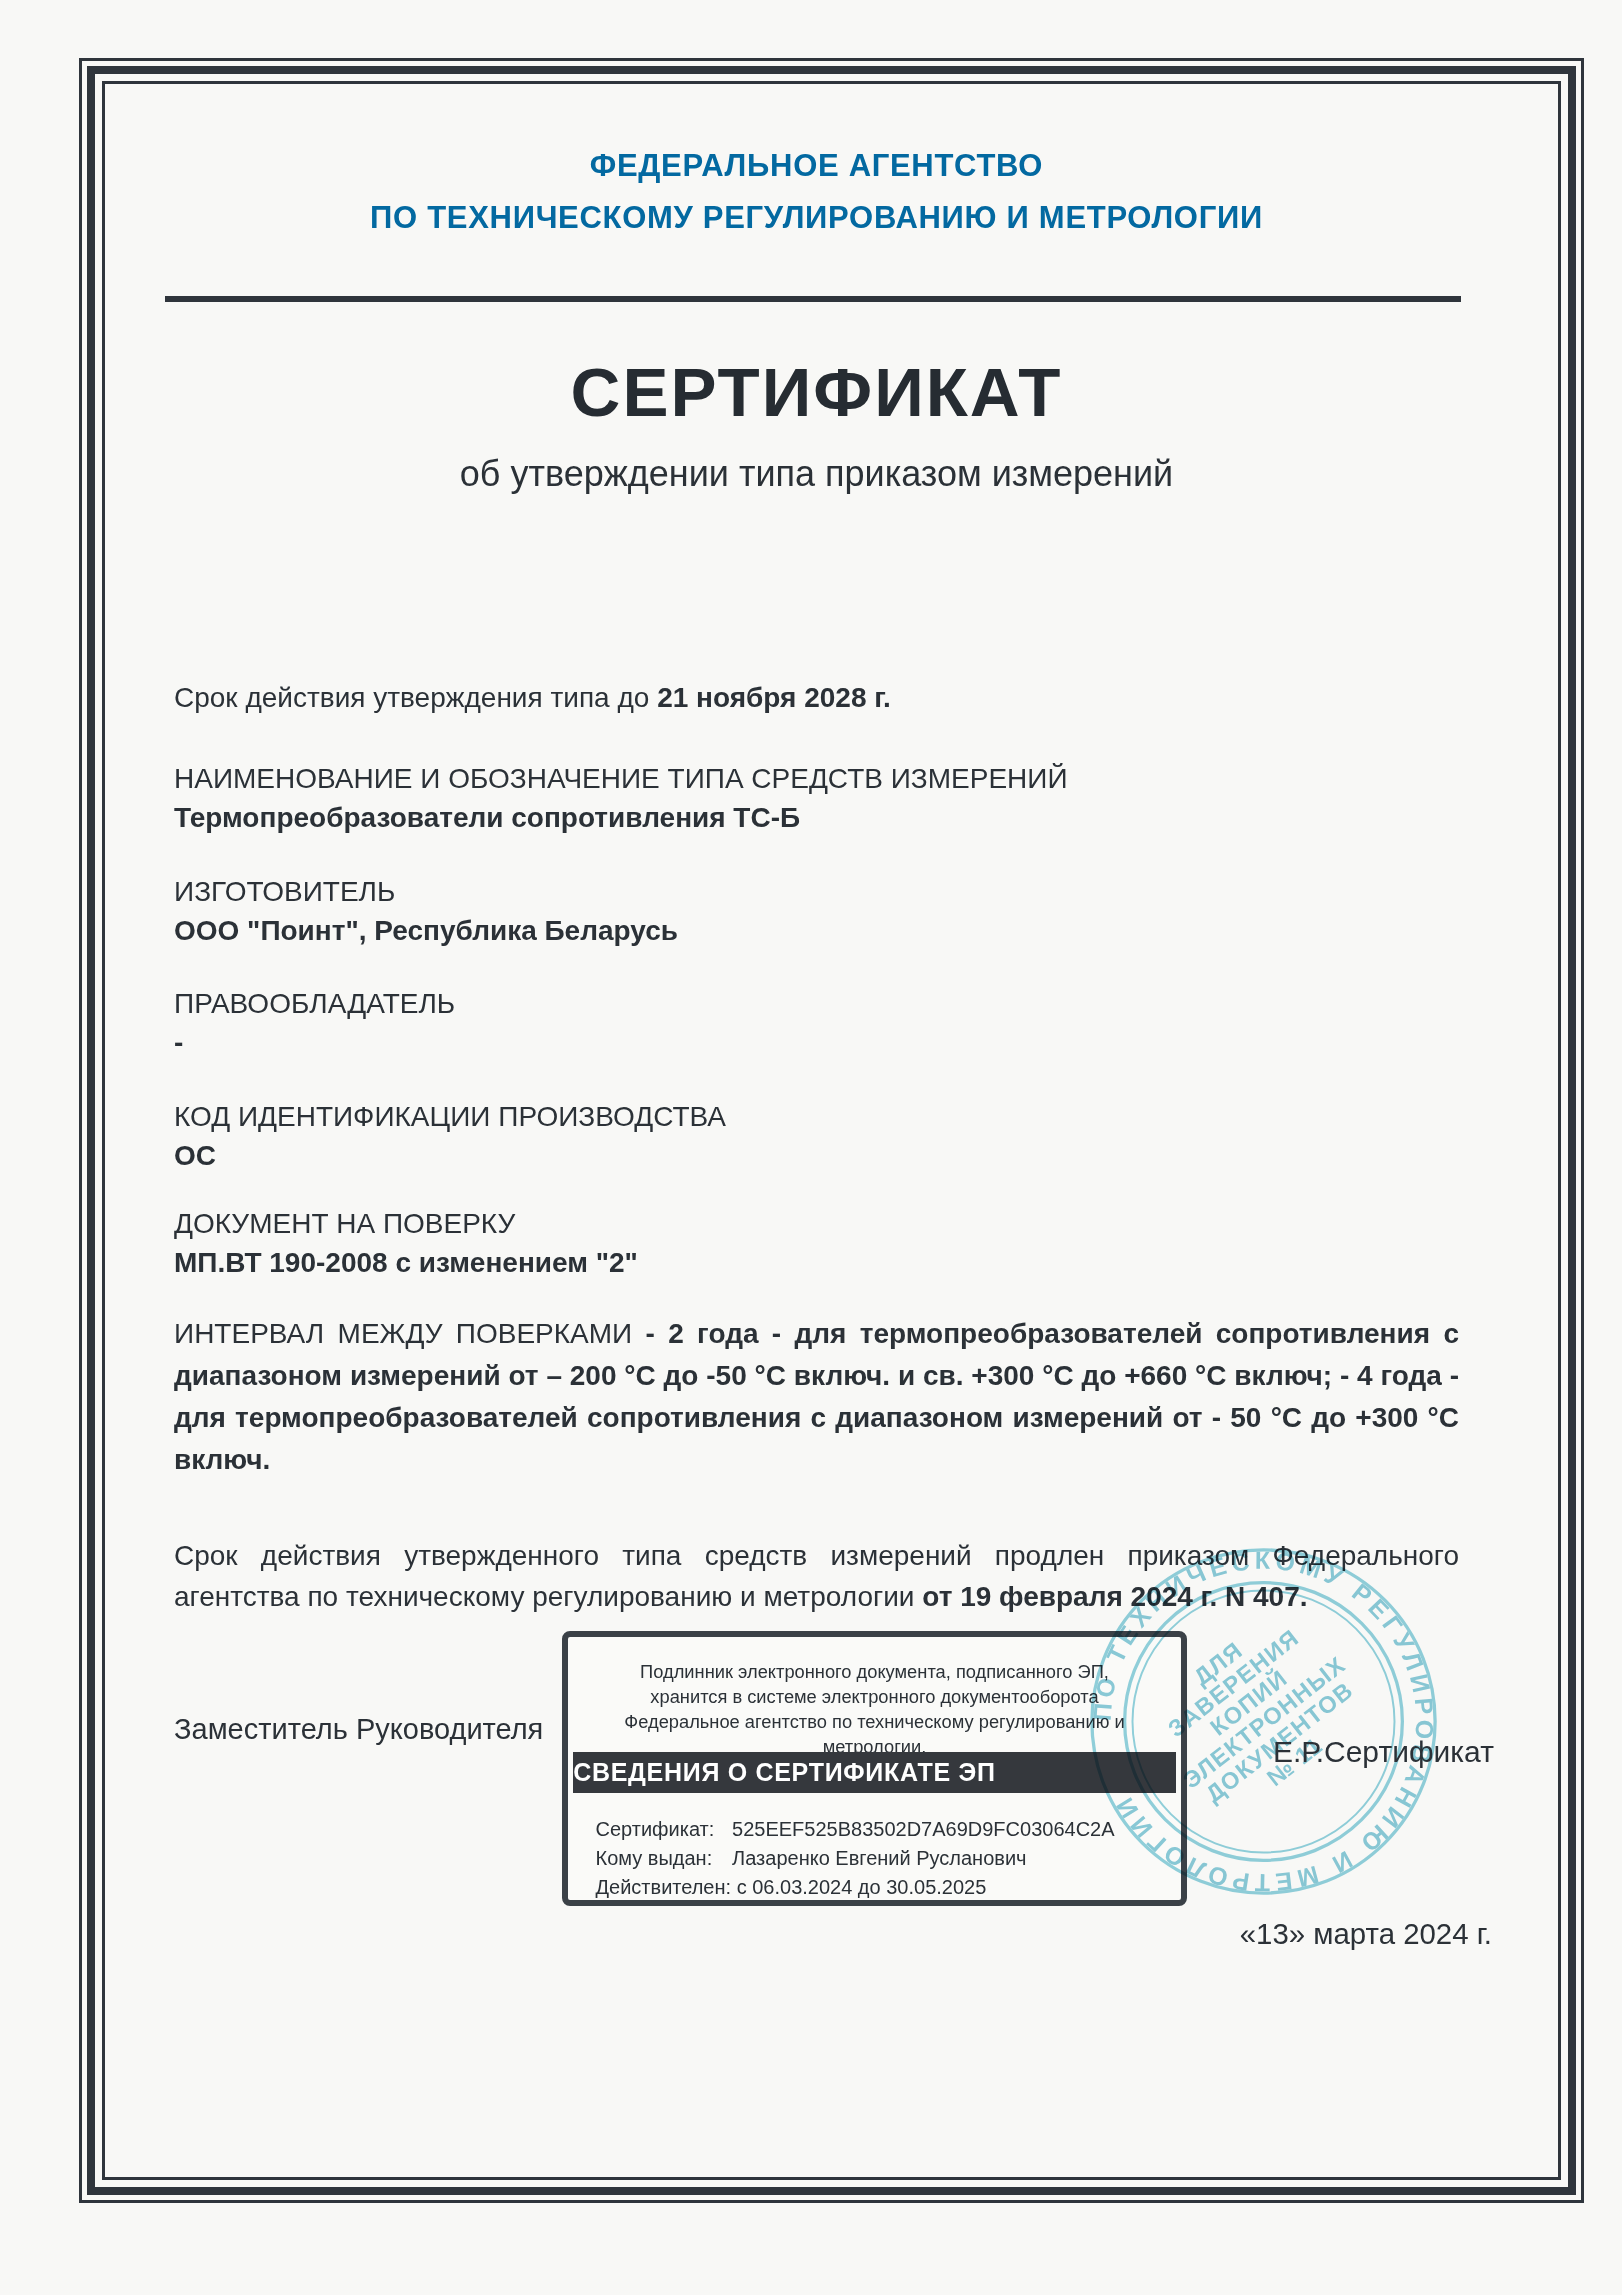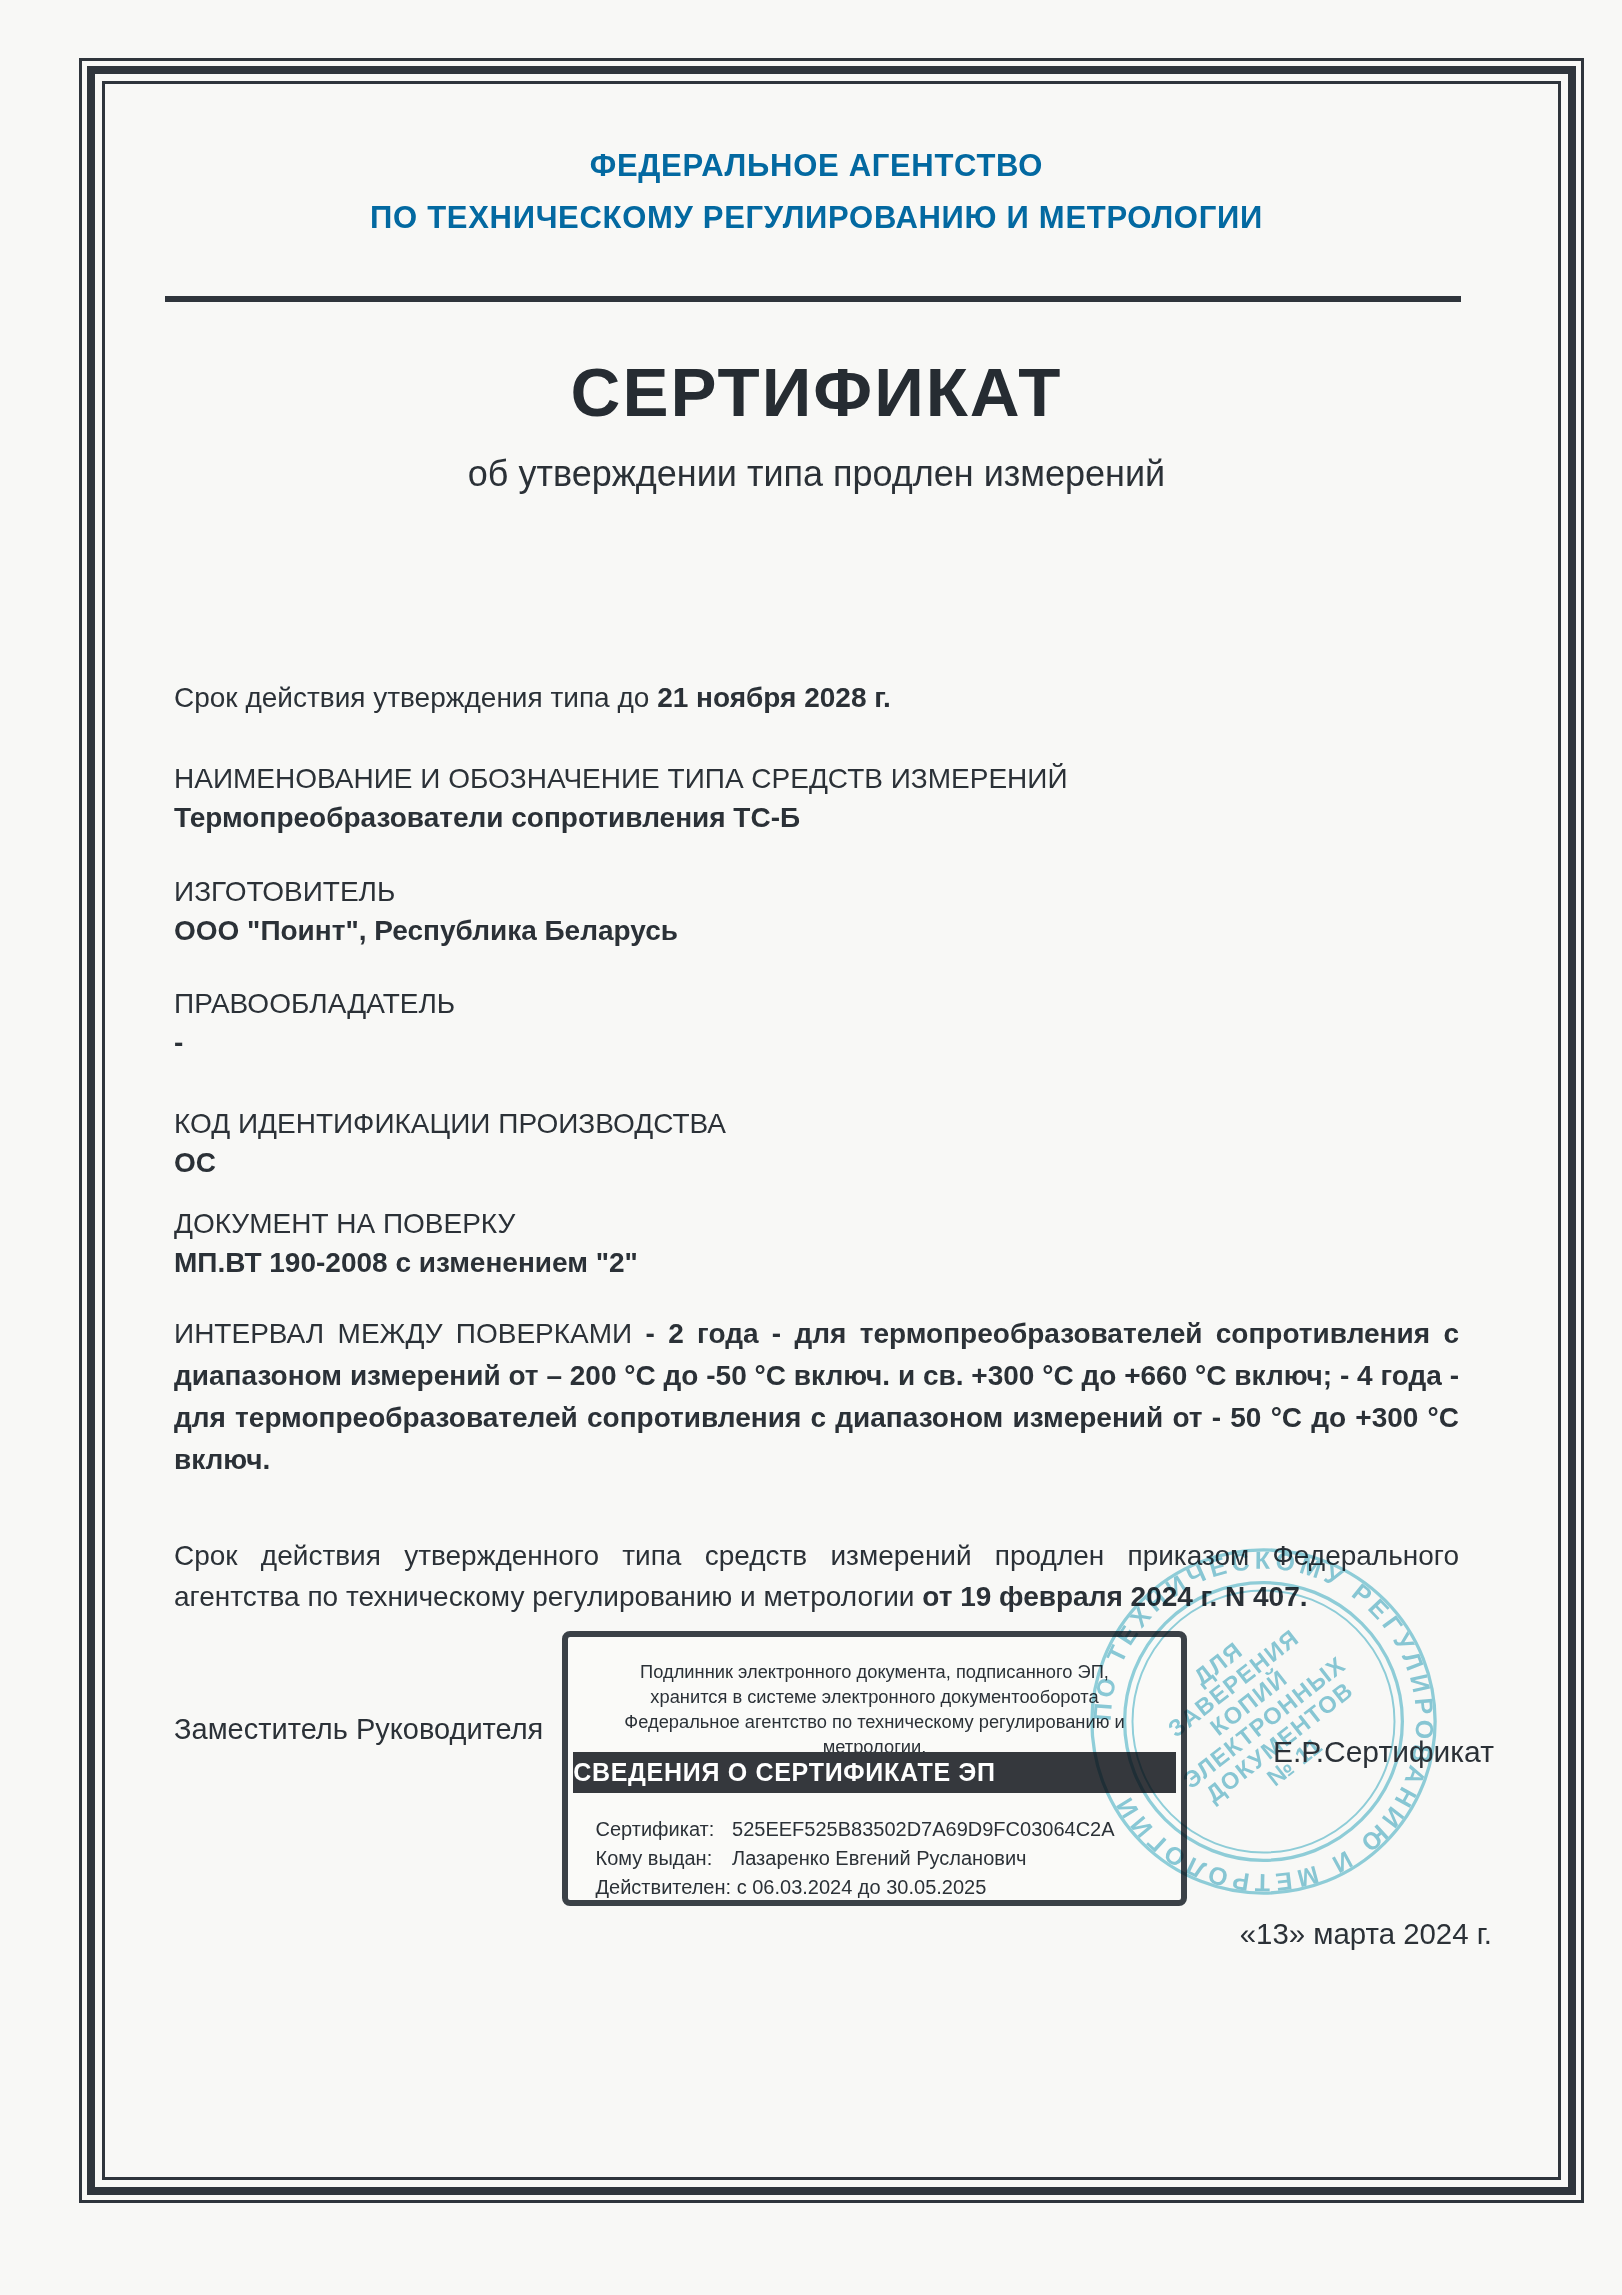--- a/index.html
+++ b/index.html
@@ -16,21 +16,21 @@
   .agency{top:140px;font-size:31px;font-weight:bold;line-height:52px;letter-spacing:0.7px;color:#0369a1;}
   .rule{position:absolute;top:296px;left:165px;width:1296px;height:5.9px;background:#2f353c;}
   .cert-title{top:353px;font-size:69px;font-weight:bold;letter-spacing:2px;color:#262c32;}
   .cert-subtitle{top:453px;font-size:36px;}
   .cert-number{top:505px;font-size:36px;font-weight:bold;}
 
   .bodytext{position:absolute;left:174px;font-size:28px;}
   .validity{top:682px;}
   .b{font-weight:bold;}
   .section{line-height:39px;}
-  .s0{top:759px;} .s1{top:872px;} .s2{top:984px;} .s3{top:1097px;margin-top:7px;} .s4{top:1204px;}
+  .s0{top:759px;} .s1{top:872px;} .s2{top:984px;} .s3{top:1097px;} .s4{top:1204px;}
   .section .val{font-weight:bold;}
   .para{width:1285px;text-align:justify;}
   .interval{top:1313px;line-height:42px;}
   .prolong{top:1535px;line-height:41px;}
 
   .sig-position{top:1713px;font-size:29px;}
   .sig-name{position:absolute;top:1735px;left:1273px;font-size:30px;}
   .issue-date{position:absolute;top:1917px;left:1112px;width:380px;text-align:right;font-size:29.4px;}
 
   .esign-box{
@@ -60,21 +60,21 @@
   </div>
 
   <div class="centered agency">
     <div>ФЕДЕРАЛЬНОЕ АГЕНТСТВО</div>
     <div>ПО ТЕХНИЧЕСКОМУ РЕГУЛИРОВАНИЮ И МЕТРОЛОГИИ</div>
   </div>
 
   <div class="rule"></div>
 
   <div class="centered cert-title">СЕРТИФИКАТ</div>
-  <div class="centered cert-subtitle">об утверждении типа продлен измерений</div>
+  <div class="centered cert-subtitle">об утверждении типа приказом измерений</div>
 
   <div class="bodytext validity">
     <span>Срок действия утверждения типа до</span>
     <span class="b">21 ноября 2028 г.</span>
   </div>
 
   <div class="bodytext section s0">
     <div>НАИМЕНОВАНИЕ И ОБОЗНАЧЕНИЕ ТИПА СРЕДСТВ ИЗМЕРЕНИЙ</div>
     <div class="val">Термопреобразователи сопротивления ТС-Б</div>
   </div>

